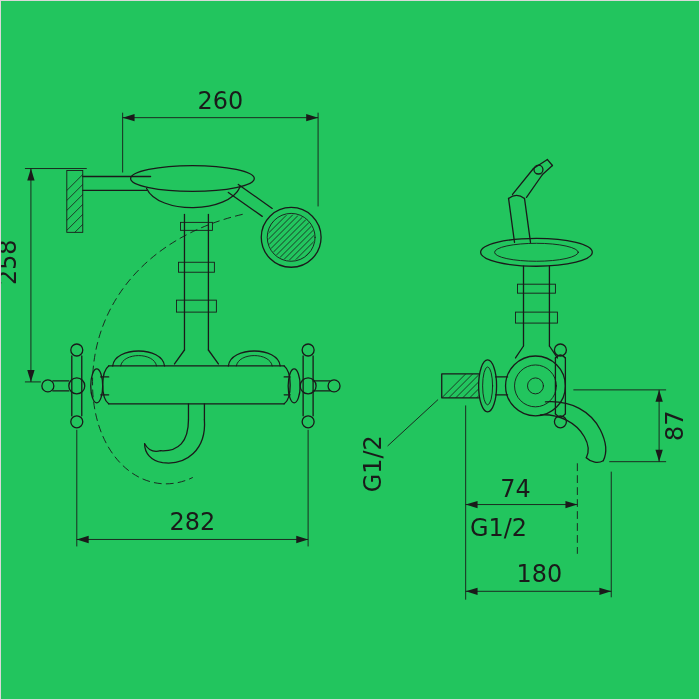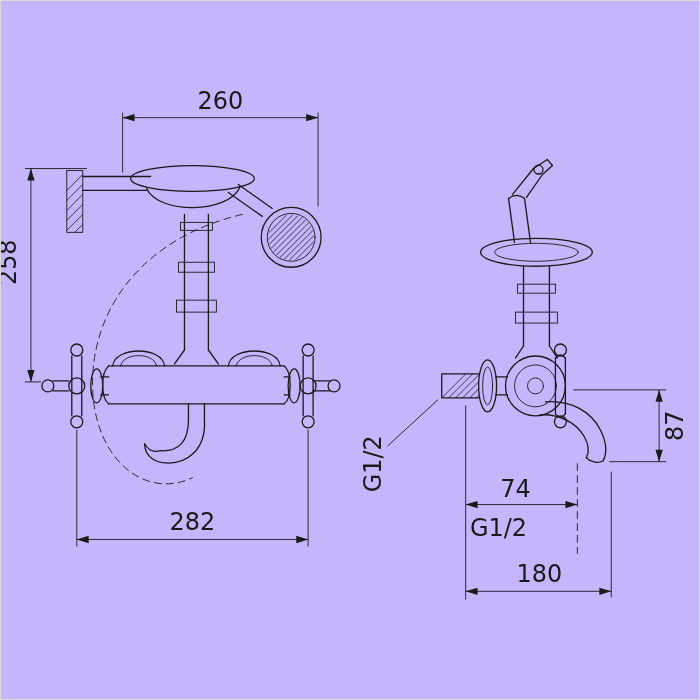--- a/index.html
+++ b/index.html
@@ -1,17 +1,17 @@
 <!DOCTYPE html>
 <html><head>
 <meta charset="utf-8">
 <style>
   html,body{margin:0;padding:0;background:#ffffff;}
   .canvas{
-    width:698px;height:698px;background:#c4b5fd;border:1px solid #d9d9d9;
+    width:698px;height:698px;background:#22c55e;border:1px solid #d9d9d9;
     position:relative;overflow:hidden;margin:0 auto;
     font-family:"DejaVu Sans",sans-serif;
   }
   svg{display:block;}
   text{
     font-family:"DejaVu Sans",sans-serif;
     font-size:24px;
     fill:#1a1a1a;
   }
   .s{stroke:#1a1a1a;stroke-width:1.3;fill:none;stroke-linecap:round;stroke-linejoin:round;}

